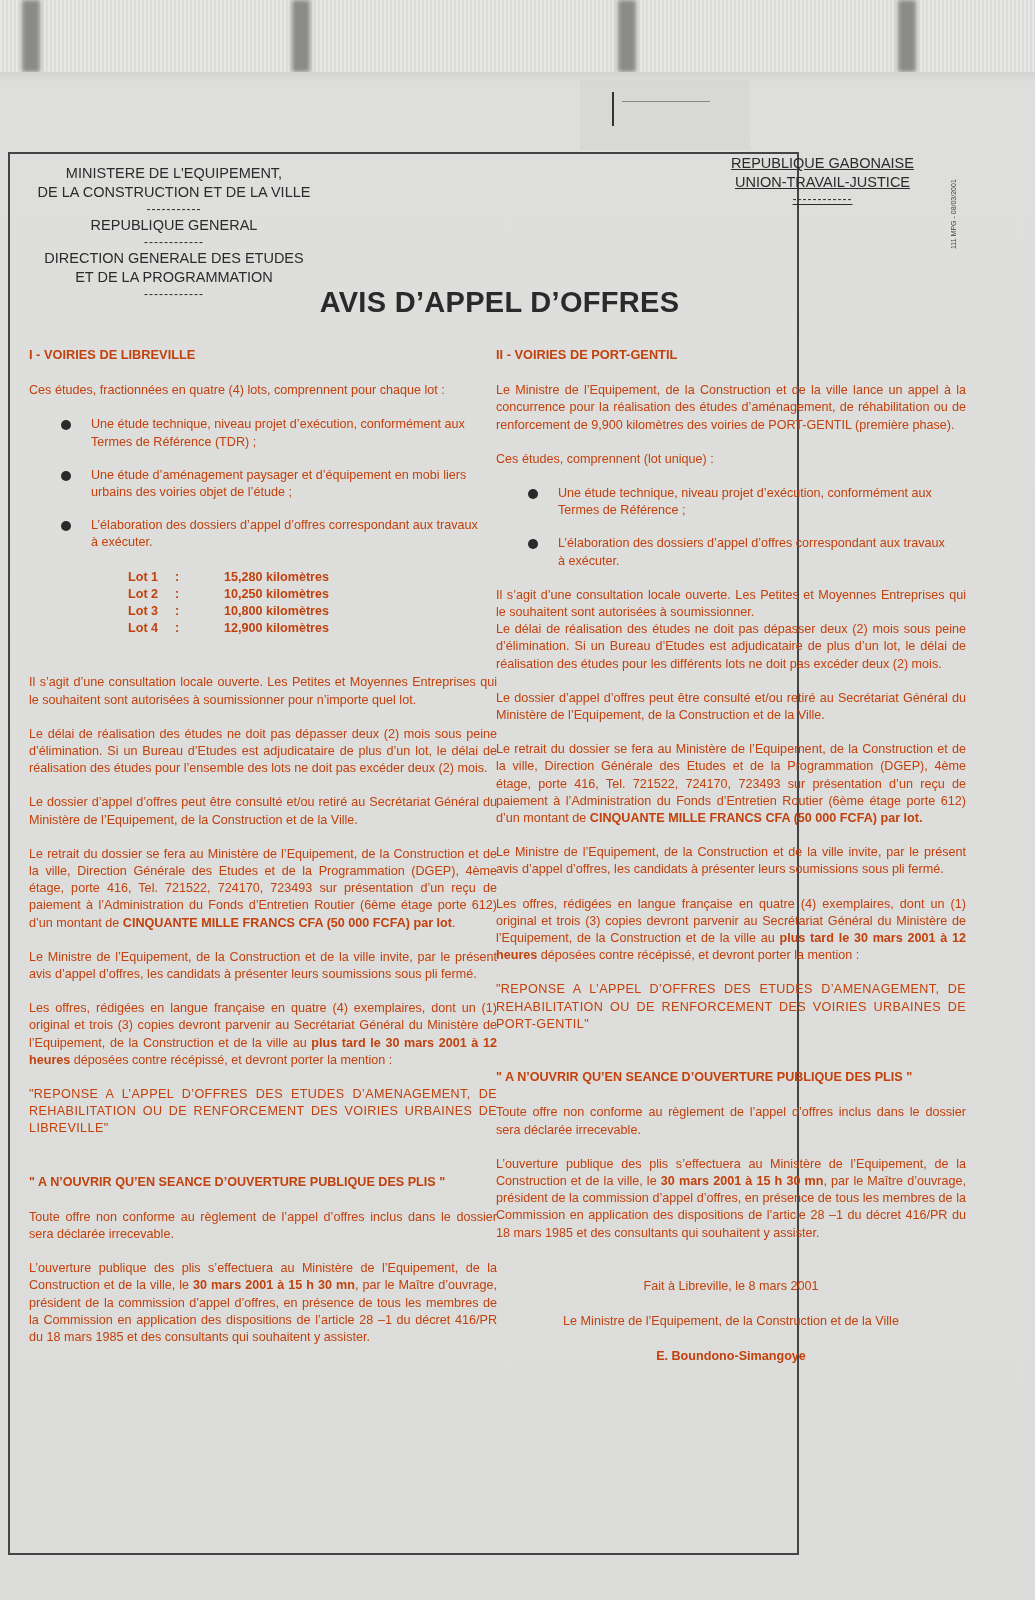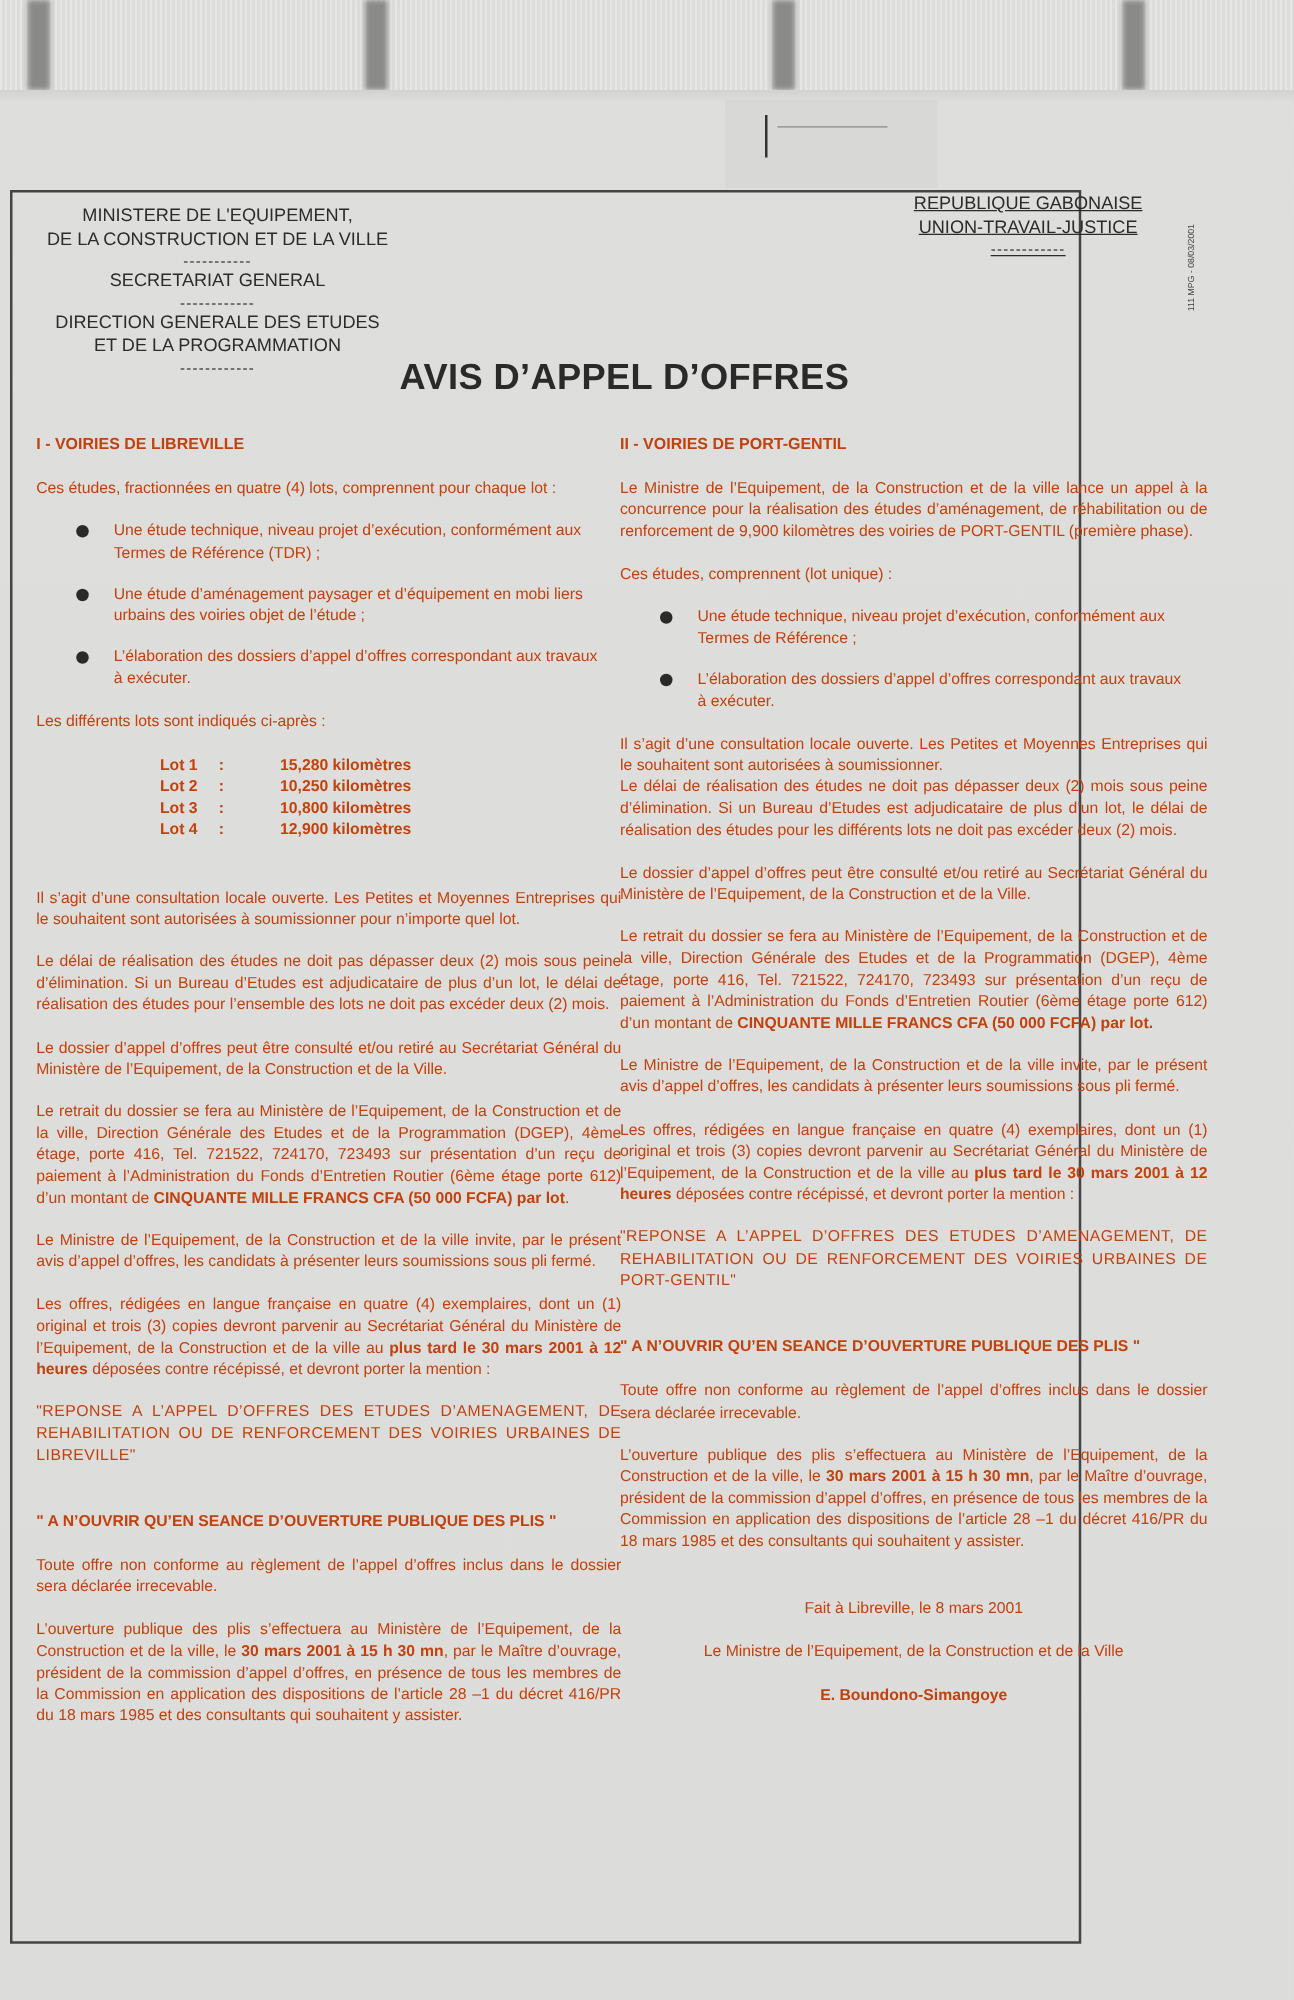--- a/index.html
+++ b/index.html
@@ -16,21 +16,21 @@
   .scan-bar { position: absolute; top: 0; height: 72px; width: 18px; background: #8a8a88; filter: blur(2px); }
   .paper {
     position: absolute; left: 0; top: 72px; width: 1035px; height: 1528px;
     background: linear-gradient(180deg, #d2d2d0 0, #dededc 10px, #dcdcda 100%);
   }
   .tape { position: absolute; left: 580px; top: 80px; width: 170px; height: 70px; background: #d6d6d4; opacity: .8; }
   .tape-mark { position: absolute; left: 612px; top: 92px; width: 2px; height: 34px; background: #333; }
   .tape-line { position: absolute; left: 622px; top: 101px; width: 88px; height: 1px; background: #888; }
 
   .box {
-    position: absolute; left: 8px; top: 152px; width: 857px; height: 1403px;
+    position: absolute; left: 8px; top: 152px; width: 791px; height: 1403px;
     border: 2px solid #444; box-sizing: border-box;
   }
   .hdr-left {
     position: absolute; left: 14px; top: 10px; width: 300px;
     text-align: center; font-size: 14.5px; line-height: 19px; color: #2b2b2b;
   }
   .hdr-right {
     position: absolute; left: 705px; top: 0; width: 215px;
     text-align: center; font-size: 14.5px; line-height: 19px; color: #2b2b2b; text-decoration: underline;
   }
@@ -84,21 +84,21 @@
 <div class="tape"></div>
 <div class="tape-mark"></div>
 <div class="tape-line"></div>
 
 <div class="box">
 
   <div class="hdr-left">
     <div>MINISTERE DE L'EQUIPEMENT,</div>
     <div>DE LA CONSTRUCTION ET DE LA VILLE</div>
     <span class="dashes">-----------</span>
-    <div>SECRETARIAT GENERAL</div>
+    <div>REPUBLIQUE GENERAL</div>
     <span class="dashes">------------</span>
     <div>DIRECTION GENERALE DES ETUDES</div>
     <div>ET DE LA PROGRAMMATION</div>
     <span class="dashes">------------</span>
   </div>
 
   <div class="hdr-right">
     <div>REPUBLIQUE GABONAISE</div>
     <div>UNION-TRAVAIL-JUSTICE</div>
     <span class="dashes">------------</span>
@@ -109,21 +109,20 @@
   <div class="title">AVIS D’APPEL D’OFFRES</div>
 
   <div class="col col-left">
     <div class="sec-title">I - VOIRIES DE LIBREVILLE</div>
     <p class="p">Ces études, fractionnées en quatre (4) lots, comprennent pour chaque lot :</p>
     <ul class="bullets">
       <li>Une étude technique, niveau projet d’exécution, conformément aux Termes de Référence (TDR) ;</li>
       <li>Une étude d’aménagement paysager et d’équipement en mobi liers urbains des voiries objet de l’étude ;</li>
       <li>L’élaboration des dossiers d’appel d’offres correspondant aux travaux à exécuter.</li>
     </ul>
-    <p class="p" style="margin-bottom:18px">Les différents lots sont indiqués ci-après :</p>
     <div class="lots">
       <div class="lot-row">
         <span class="lot-name">Lot 1</span>
         <span class="lot-sep">:</span>
         <span class="lot-val">15,280 kilomètres</span>
       </div>
       <div class="lot-row">
         <span class="lot-name">Lot 2</span>
         <span class="lot-sep">:</span>
         <span class="lot-val">10,250 kilomètres</span>

